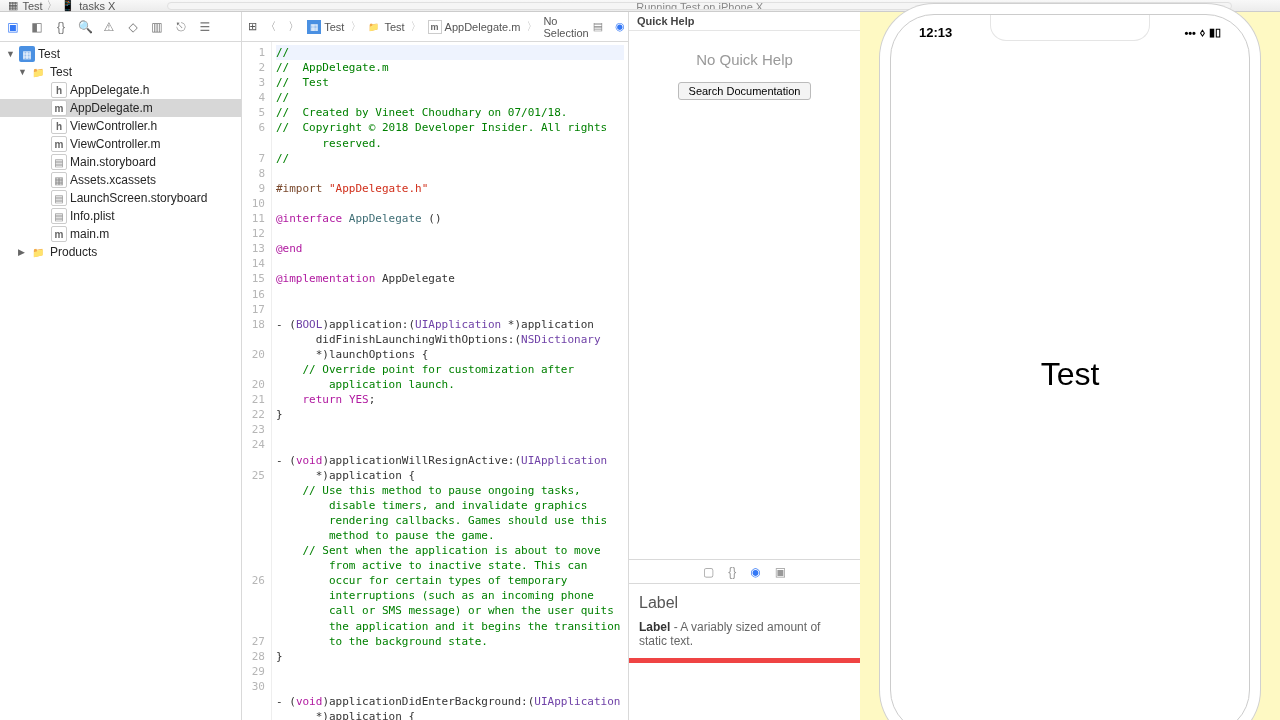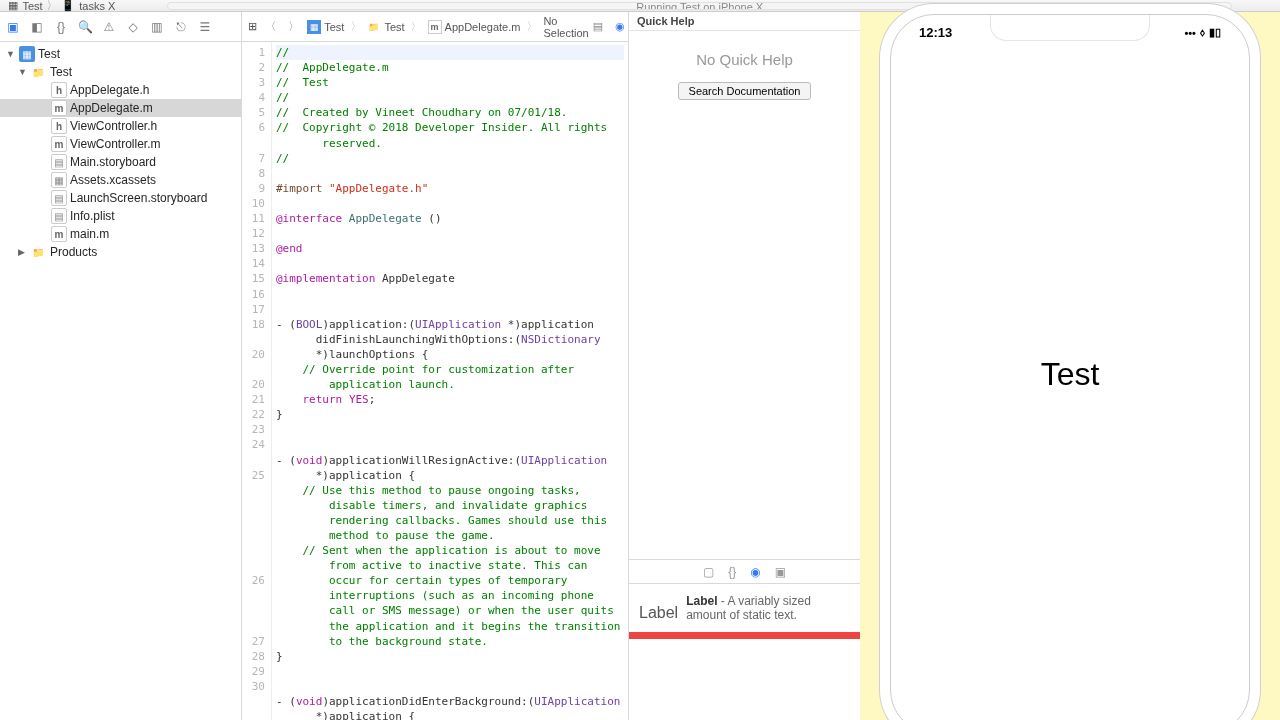--- a/index.html
+++ b/index.html
@@ -63,21 +63,21 @@
 .quick-help { flex: 1; border-bottom: 1px solid #d9d9d9; }
 .qh-title { padding: 3px 8px; font-size: 11px; font-weight: 600; color: #444; border-bottom: 1px solid #e5e5e5; }
 .qh-body { text-align: center; padding: 20px 8px; }
 .qh-body .msg { font-size: 15px; color: #999; margin-bottom: 14px; }
 .qh-body button { font-size: 11px; background: #f4f4f4; border: 1px solid #bbb; border-radius: 3px; padding: 2px 10px; }
 
 .library { height: 160px; display: flex; flex-direction: column; }
 .lib-tabs { height: 24px; border-bottom: 1px solid #d9d9d9; display: flex; align-items: center; justify-content: center; gap: 14px; }
 .lib-tabs span { color: #999; font-size: 12px; }
 .lib-tabs span.active { color: #3478f6; }
-.lib-item { display: flex; align-items: flex-end; gap: 8px; padding: 10px 10px; border-bottom: 7px solid #ef4444; }
+.lib-item { display: flex; align-items: flex-start; gap: 8px; padding: 10px 10px; border-bottom: 5px solid #ef4444; flex-direction: column; }
 .lib-item .thumb { font-size: 16px; color: #555; width: 44px; }
 .lib-item .info { font-size: 12px; color: #666; }
 .lib-item .info b { color: #333; font-weight: 600; }
 
 
 .simulator { width: 420px; background: #fef9c3; display: flex; align-items: flex-start; justify-content: center; padding-top: 0; }
 .phone { width: 360px; height: 720px; background: #fff; border-radius: 44px; border: 1px solid #ccc; box-shadow: 0 0 0 10px #fff, 0 0 0 11px #d0d0d0; position: relative; overflow: hidden; margin-top: 2px; }
 .notch { position: absolute; top: 0; left: 50%; transform: translateX(-50%); width: 160px; height: 26px; background: #fff; border-bottom-left-radius: 16px; border-bottom-right-radius: 16px; border: 1px solid #e5e5e5; border-top: none; z-index: 2; }
 .status-bar { position: absolute; top: 10px; width: 100%; display: flex; justify-content: space-between; padding: 0 28px; font-size: 13px; font-weight: 600; color: #000; }
 .status-bar .right { display: flex; gap: 4px; align-items: center; font-size: 11px; }

